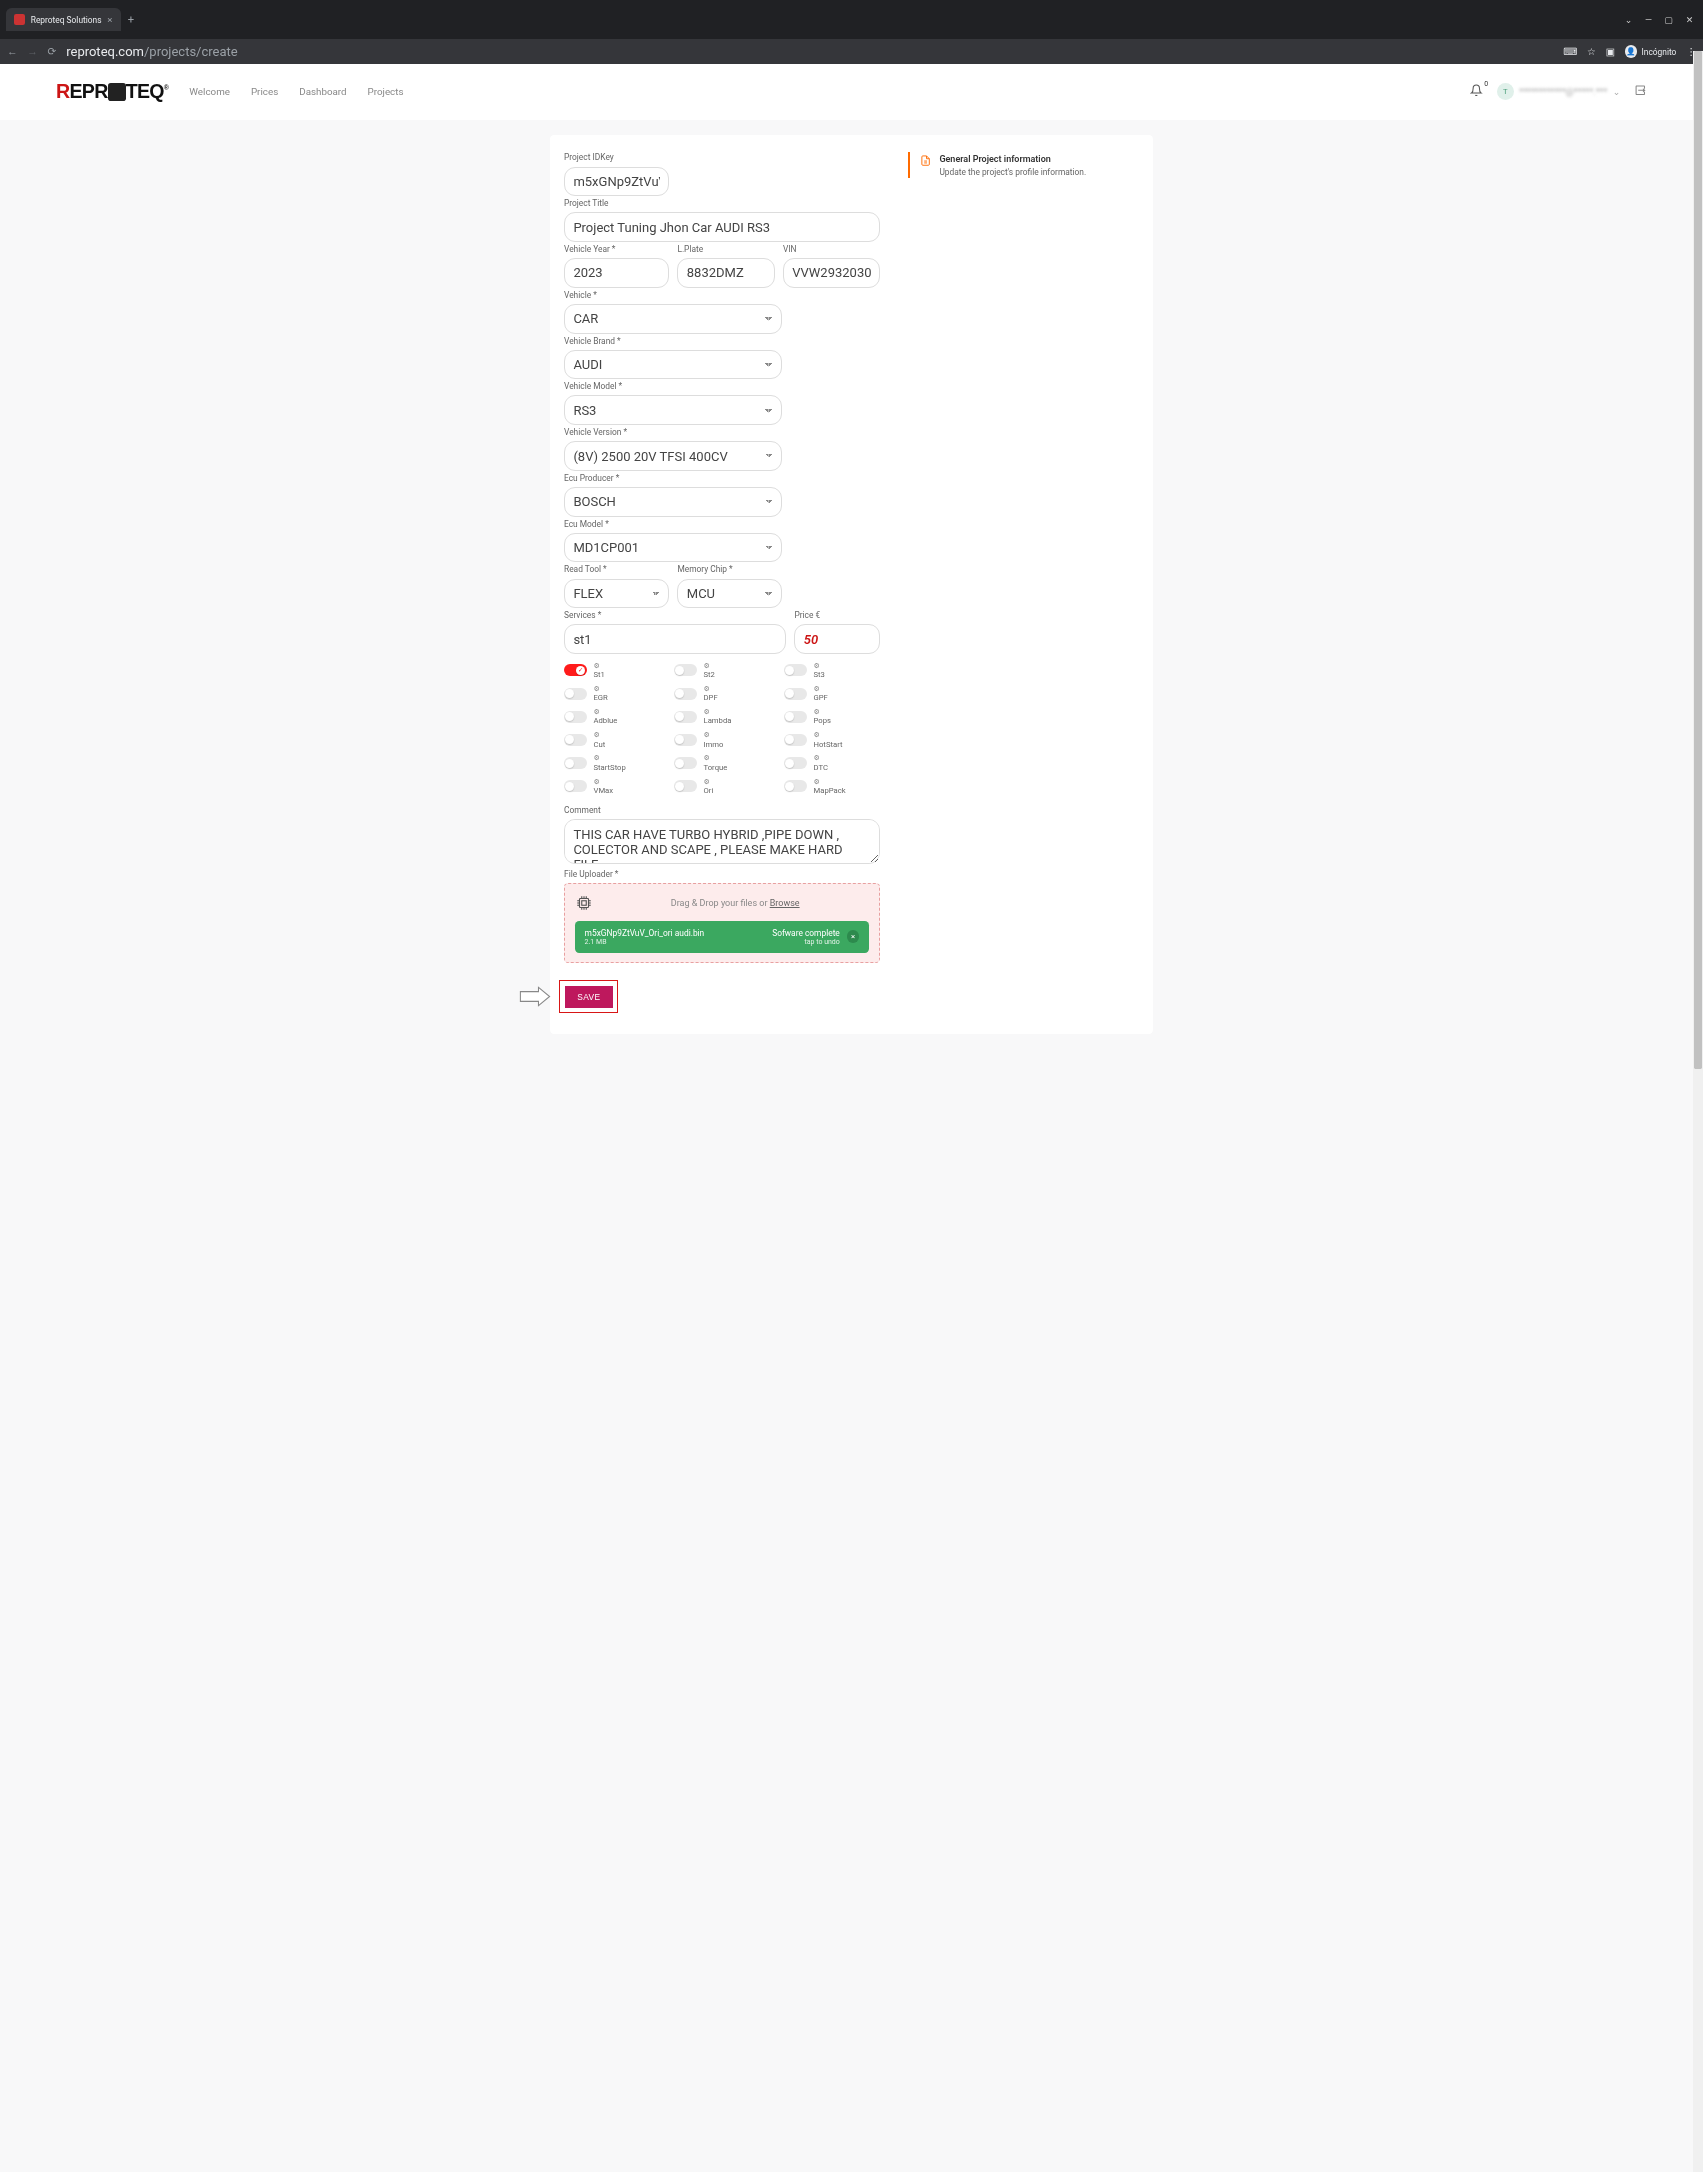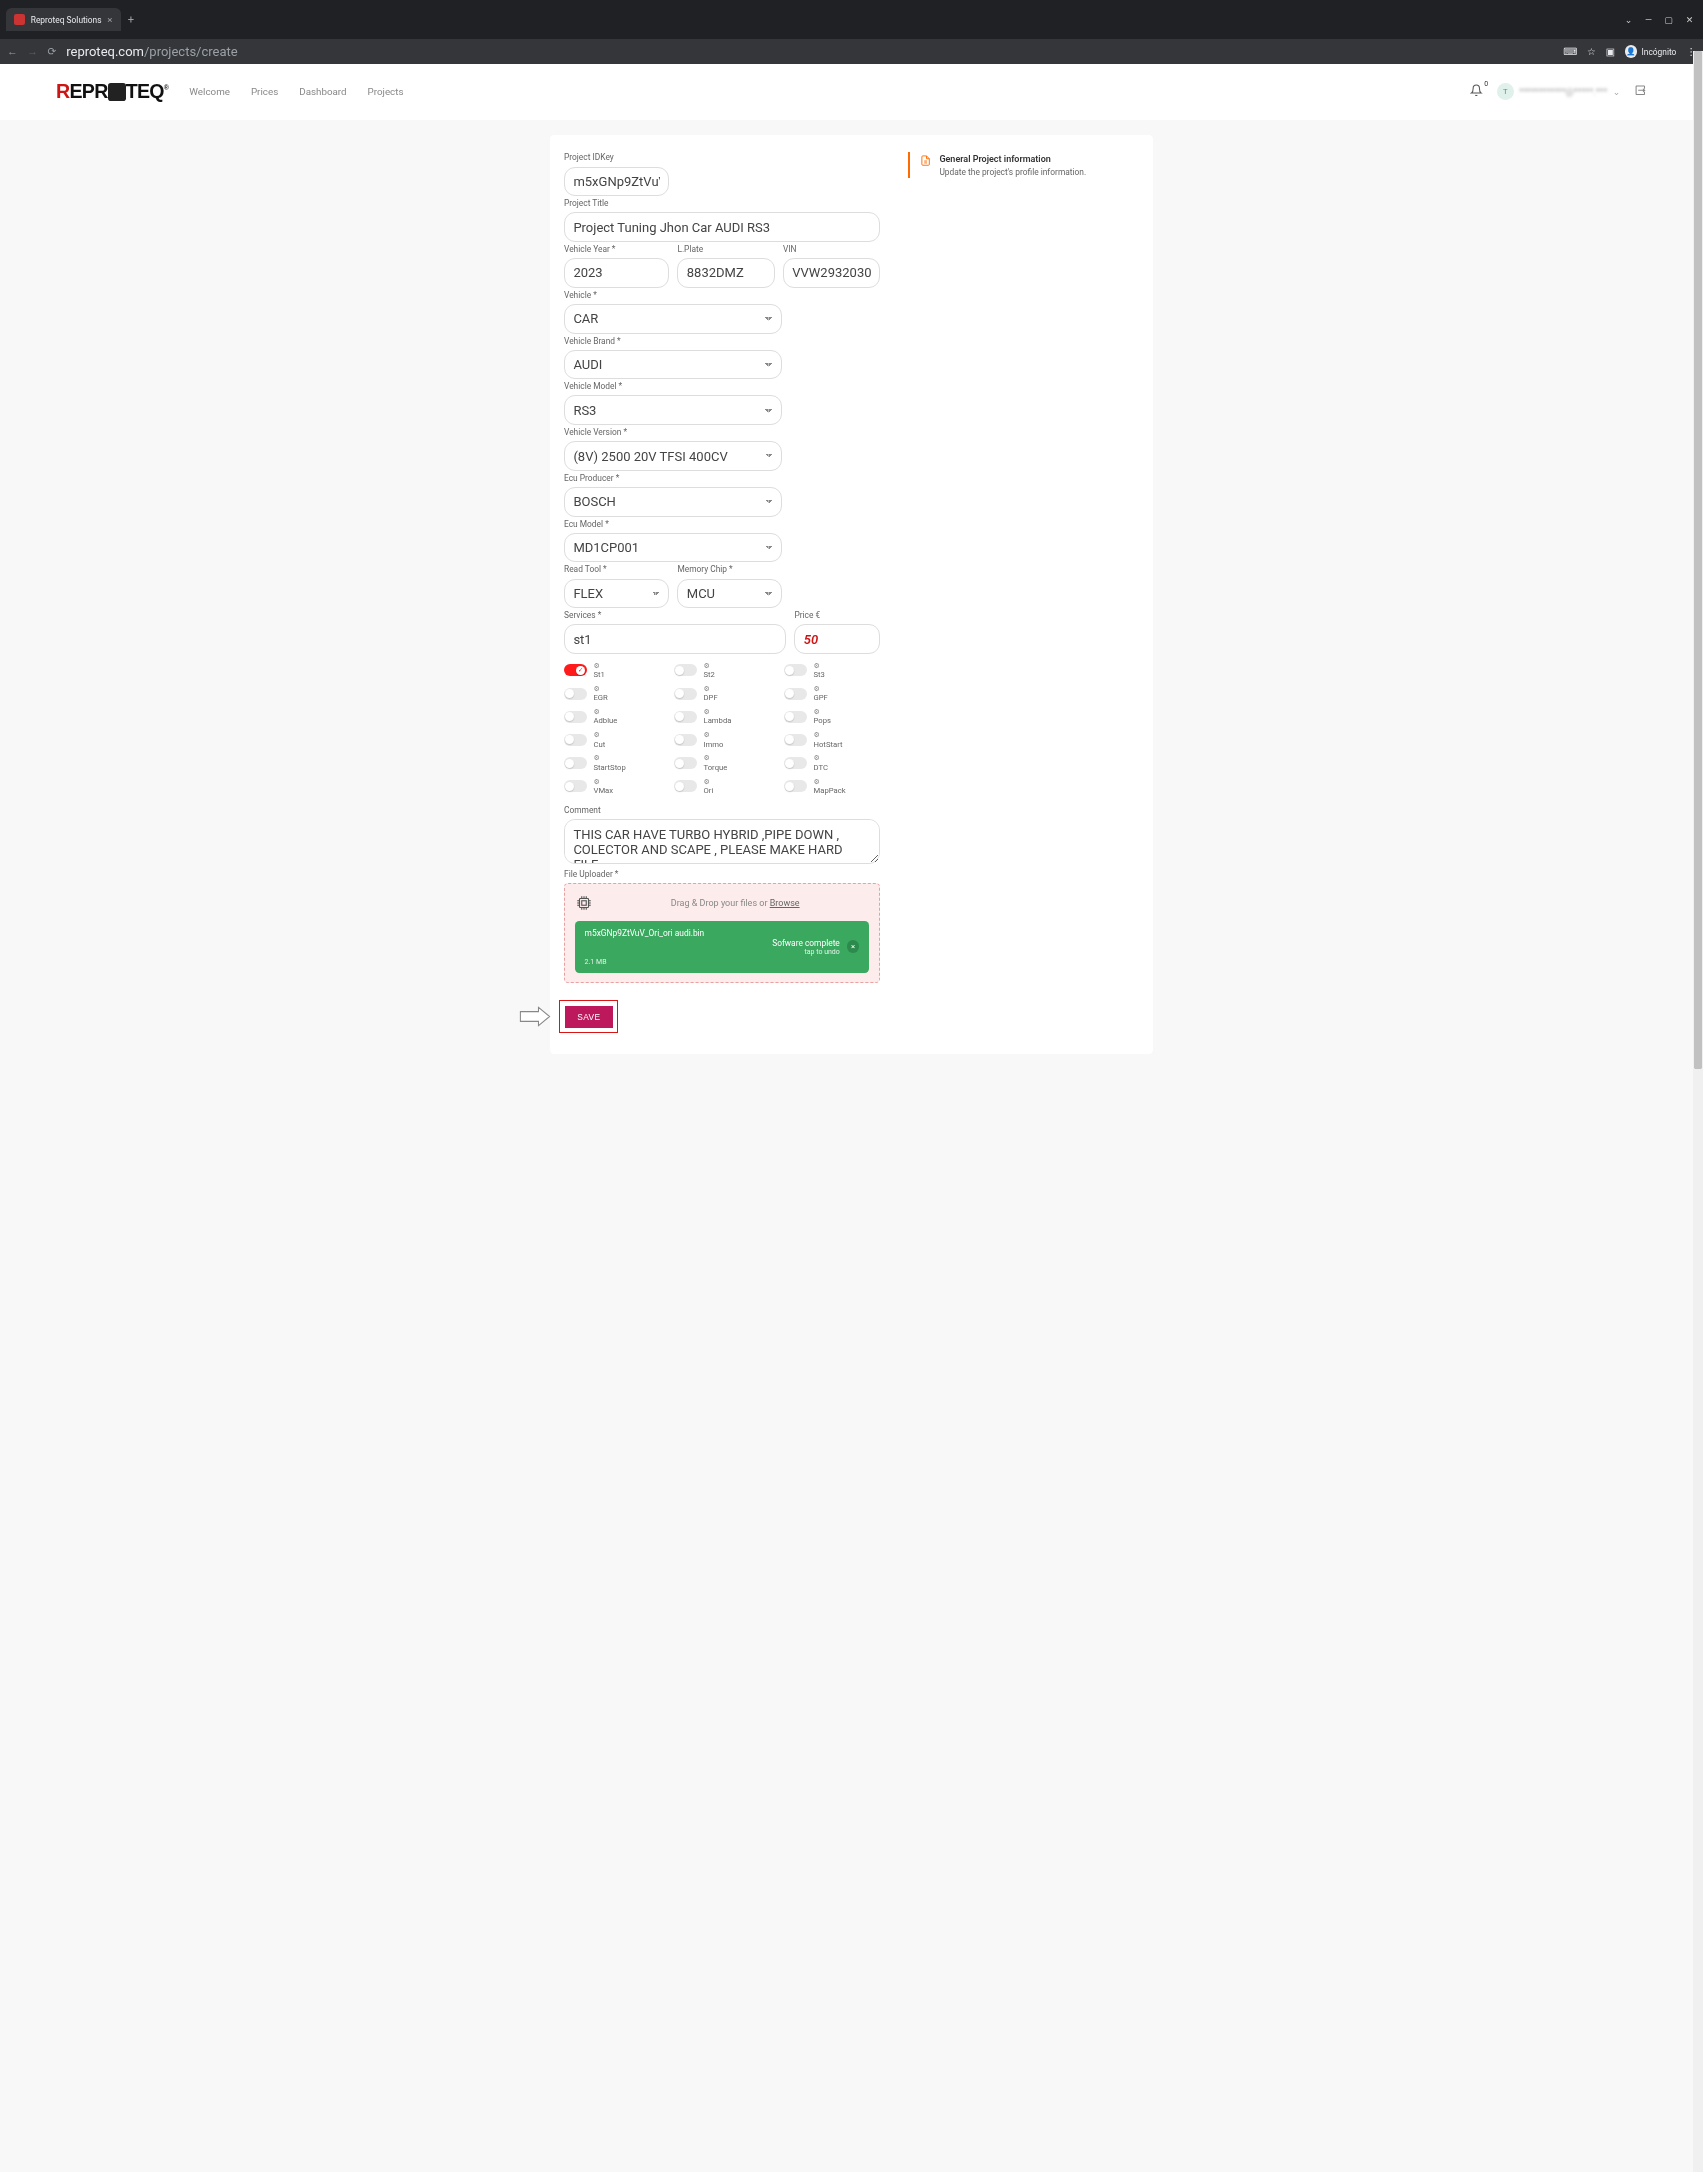--- a/index.html
+++ b/index.html
@@ -66,21 +66,21 @@
 .svc-toggle.on::after { content: '✓'; left: auto; right: 1.4px; color: #ff1b1b; font-size: 6.3px; display: flex; align-items: center; justify-content: center; }
 .svc-label { display: flex; flex-direction: column; line-height: 1.2; }
 .svc-icon { font-size: 7px; color: #888; }
 
 .uploader { border: 1.1px dashed #e8a0a0; background: #fdecec; border-radius: 4.2px; padding: 9.8px; }
 .uploader-head { display: flex; align-items: center; gap: 8.4px; margin-bottom: 8.4px; }
 .chip-icon { width: 18px; height: 18px; color: #555; }
 .uploader-text { flex: 1; text-align: center; color: #888; font-size: 9px; }
 .uploader-text a { color: #666; text-decoration: underline; cursor: pointer; }
 .file-chip { background: #3ba860; border-radius: 4.2px; padding: 7px 9.8px; display: flex; align-items: center; color: #fff; font-size: 8.4px; }
-.file-meta { display: flex; flex-direction: column; gap: 20px; }
+.file-meta { display: flex; flex-direction: column; }
 .file-size { font-size: 7px; opacity: .85; }
 .file-status { margin-left: auto; text-align: right; }
 .file-status-sub { font-size: 7px; opacity: .85; }
 .file-close { margin-left: 7px; width: 12.6px; height: 12.6px; border-radius: 50%; background: #2d8a4d; display: flex; align-items: center; justify-content: center; cursor: pointer; font-size: 7.7px; }
 
 .save-row { display: flex; align-items: center; gap: 8.4px; margin-top: 17px; padding-left: 0; margin-left: -45px; }
 .arrow { width: 32px; height: 21px; position: relative; }
 .arrow svg { width: 100%; height: 100%; }
 .save-frame { border: 1.4px solid #d81616; padding: 4.2px; }
 .save-btn { background: #be185d; color: #fff; border: none; padding: 6.3px 12.6px; font-size: 8.4px; letter-spacing: 0.4px; cursor: pointer; }

